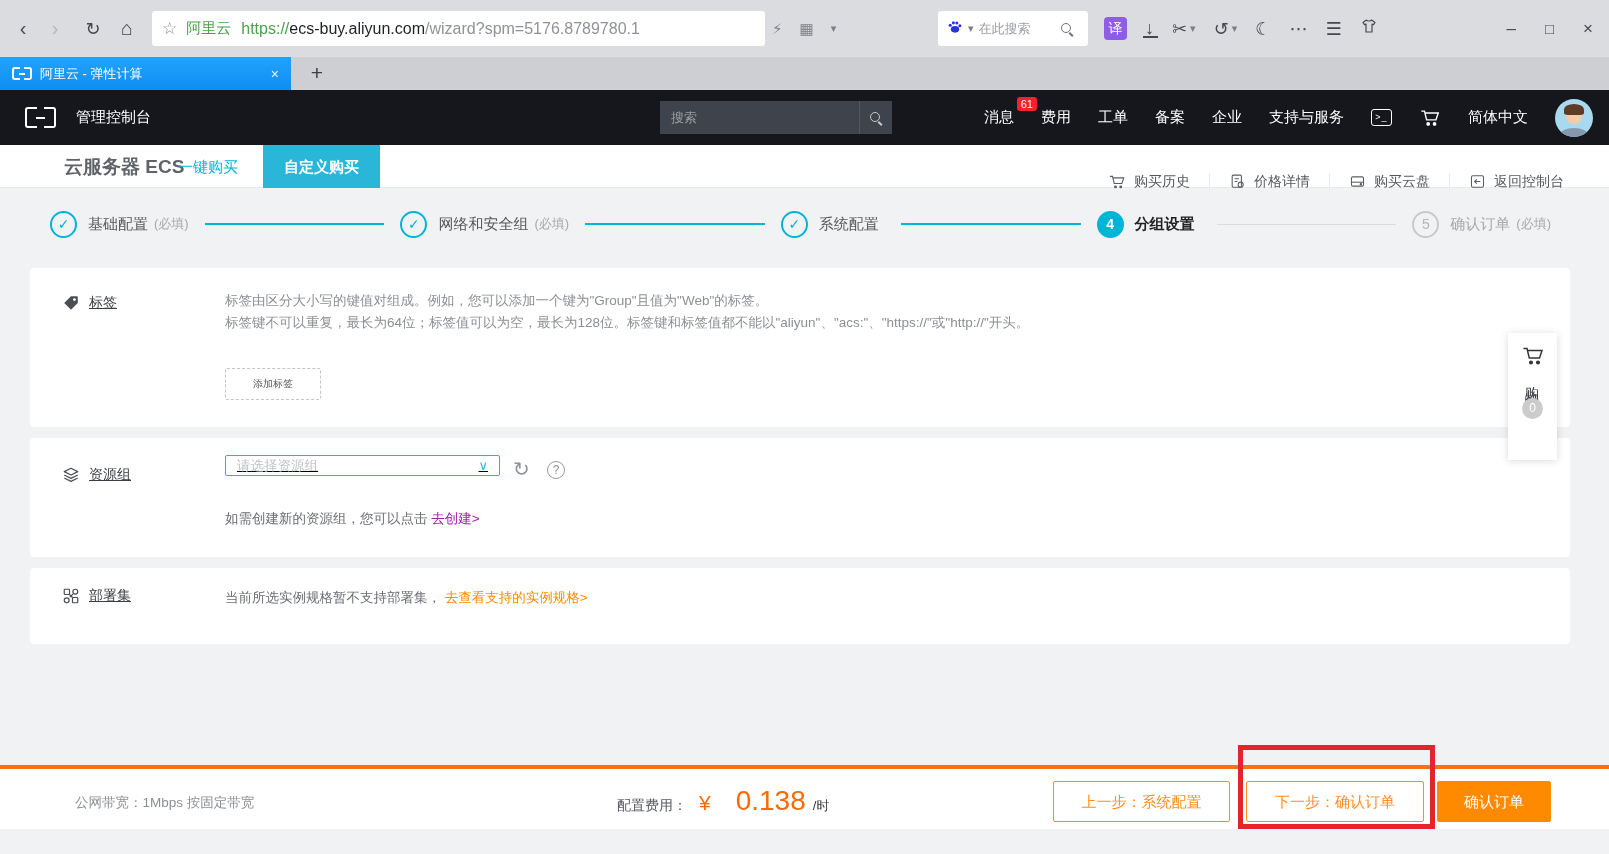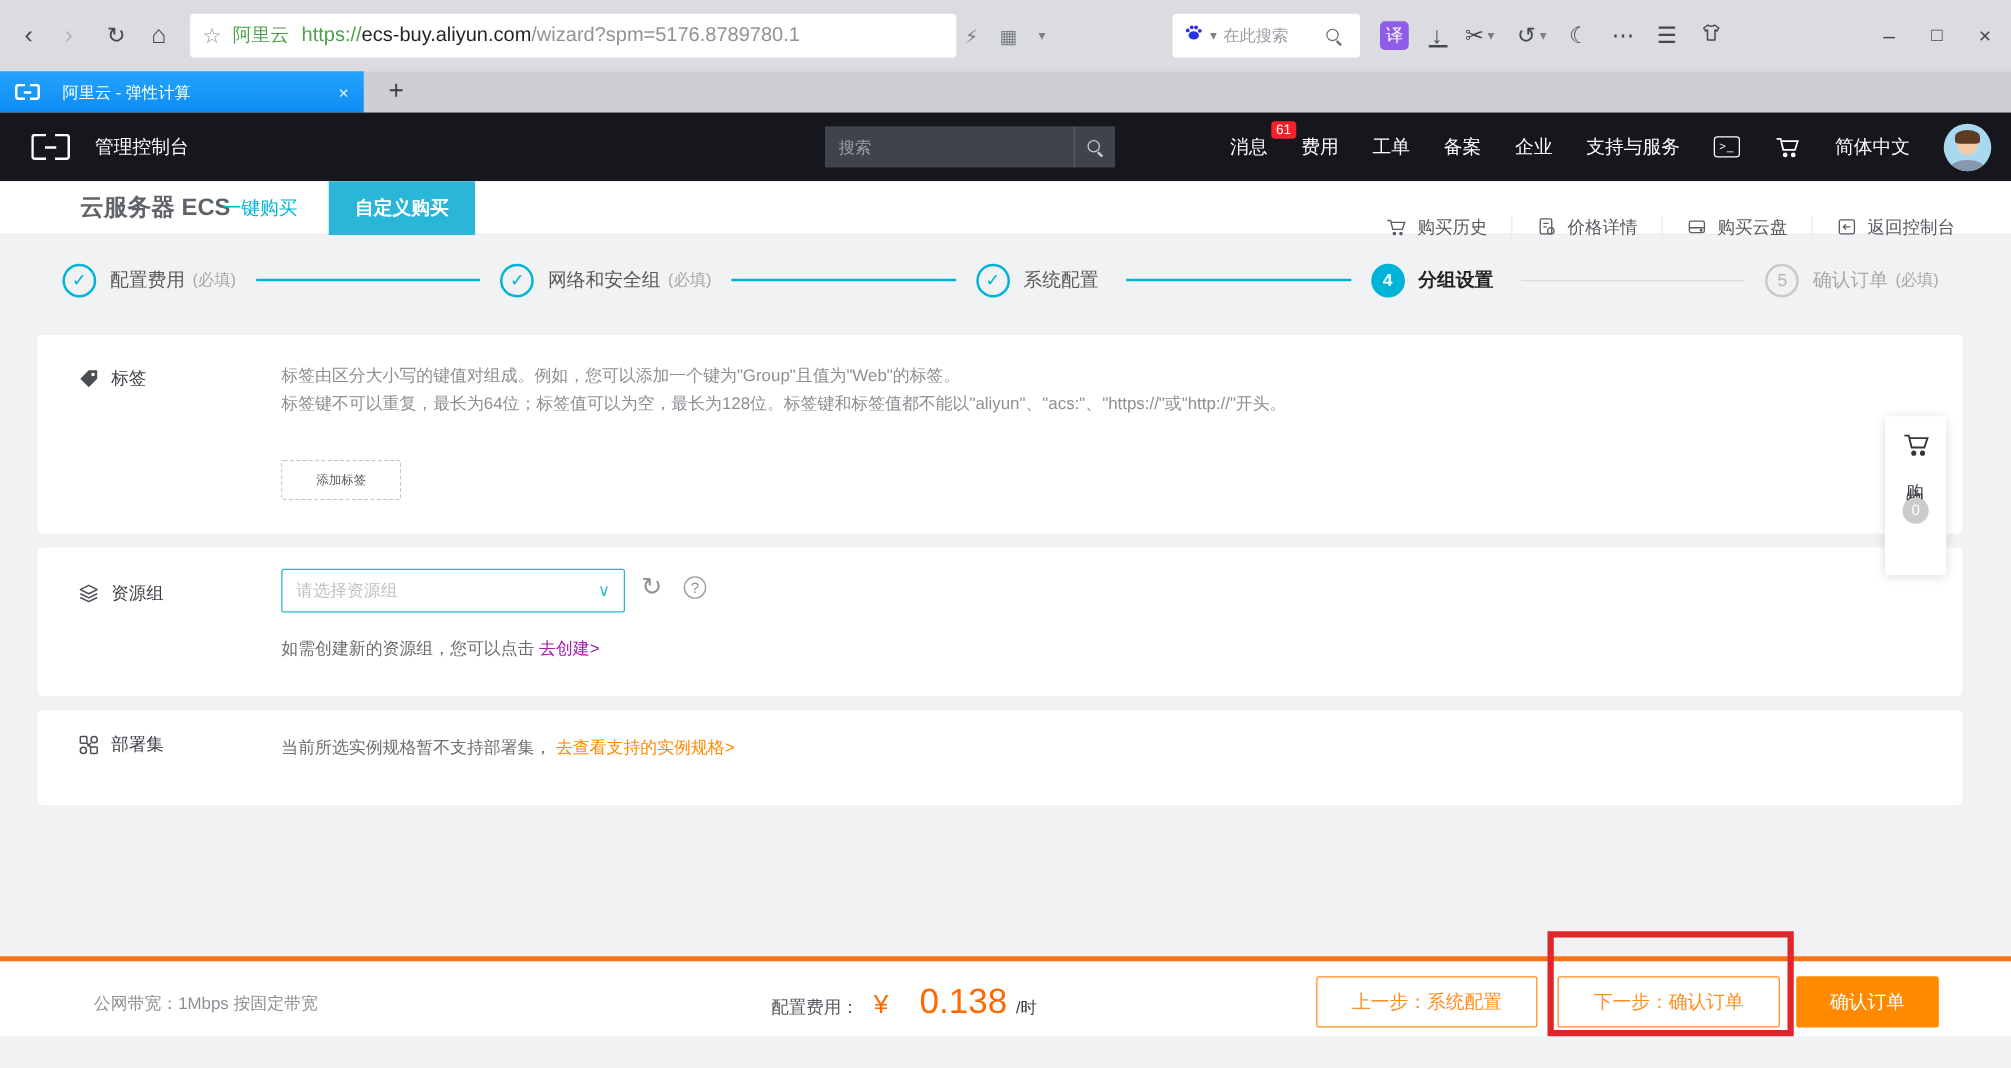--- a/index.html
+++ b/index.html
@@ -43,21 +43,21 @@
   .dl-ico { position:relative; }
   .dl-ico::after { content:""; position:absolute; left:-2px; bottom:1px; width:15px; height:2px; background:currentColor; }
   .tool-pair { display:flex; align-items:center; gap:3px; }
   .win-controls { position:absolute; right:16px; top:0; height:57px; display:flex; align-items:center;
                   gap:29px; font-size:17px; color:#45484e; }
 
   
   .tab-bar { position:absolute; top:57px; left:0; right:0; height:33px; background:#cdcfd3; }
   .tab { position:absolute; left:0; top:0; width:291px; height:33px;
          background:linear-gradient(#23a3fd,#0e8df3); color:#fff; display:flex; align-items:center;
-         padding:0 12px; gap:18px; }
+         padding:0 12px; gap:8px; }
   .tab-title { flex:1; font-size:13px; white-space:nowrap; overflow:hidden; }
   .tab-close { font-size:14px; color:#eaf4ff; }
   .new-tab { position:absolute; left:300px; top:0; width:34px; height:33px; text-align:center;
              line-height:31px; font-size:21px; color:#3c3f44; }
 
   
   .alogo { position:relative; display:inline-block; color:#fff; }
   .alogo .lb,.alogo .rb { position:absolute; top:0; height:100%; width:40%; border:2px solid currentColor; }
   .alogo .lb { left:0; border-right:0; border-radius:3px 0 0 3px; }
   .alogo .rb { right:0; border-left:0; border-radius:0 3px 3px 0; }
@@ -114,28 +114,28 @@
   .step .sfx { margin-left:6px; font-size:13px; color:#a8a8a8; }
   .sline { flex:1; height:2px; background:#00b4d8; margin:0 16px; }
   .sline.gray { background:#dcdcdc; height:1px; }
 
   
   .card { position:absolute; left:30px; width:1540px; background:#fff; border-radius:4px; }
   .card1 { top:268px; height:159px; }
   .card2 { top:438px; height:119px; }
   .card3 { top:568px; height:76px; }
   .card-label { position:absolute; left:32px; display:flex; align-items:center; gap:9px;
-                font-size:14px; color:#3b3e44; }
+                font-size:14px; color:#3b3e44;text-decoration:underline; }
   .card-label svg { display:block; }
   .desc { position:absolute; left:195px; font-size:13.5px; color:#8c8f94; line-height:22px; }
   .add-btn { position:absolute; left:195px; top:100px; padding:8px 27px; background:#fff;
              border:1px dashed #c4c4c4; border-radius:2px; font-size:10px; color:#55585e; cursor:pointer;font-family:Liberation Serif, serif; }
-  .rg-select { position:absolute; left:195px; top:17px; width:275px; height:35px; border:1px solid #27b5d6;
+  .rg-select { position:absolute; left:195px; top:17px; width:275px; height:21px; border:1px solid #27b5d6;
                border-radius:2px; background:#fff; display:flex; align-items:center; padding:0 11px;
-               cursor:pointer; }
+               cursor:pointer;text-decoration:underline; }
   .rg-select .ph { flex:1; font-size:13.5px; color:#bfc2c7; }
   .rg-select .sel-chev { color:#2bb7d8; font-size:13px; }
   .rg-refresh { position:absolute; left:483px; top:19px; font-size:20px; color:#8f9297; cursor:pointer; }
   .rg-help { position:absolute; left:517px; top:23px; width:18px; height:18px; border-radius:50%;
              border:1.2px solid #96999e; color:#8c8f94; font-size:12px; text-align:center; line-height:16px; cursor:pointer; }
   .rg-hint { position:absolute; left:195px; top:72px; font-size:13.5px; color:#6a6d72; }
   .link-cyan { color:#a21caf; cursor:pointer; }
   .link-orange { color:#ff8a00; cursor:pointer; }
   .dp-text { position:absolute; left:195px; top:21px; font-size:13.5px; color:#6a6d72; }
 
@@ -323,21 +323,21 @@
           <path d="M16 12 H8.5 M11 9 L8 12 L11 15"></path>
         </svg>
       <span>返回控制台</span>
     </span>
   </div>
 </div>
 
 <div class="steps">
   <span class="step done">
     <span class="circle">✓</span>
-    <span class="lbl">配置费用</span>
+    <span class="lbl">基础配置</span>
     <span class="sfx">(必填)</span>
   </span>
   <span class="sline"></span>
   <span class="step done">
     <span class="circle">✓</span>
     <span class="lbl">网络和安全组</span>
     <span class="sfx">(必填)</span>
   </span>
   <span class="sline"></span>
   <span class="step done">

